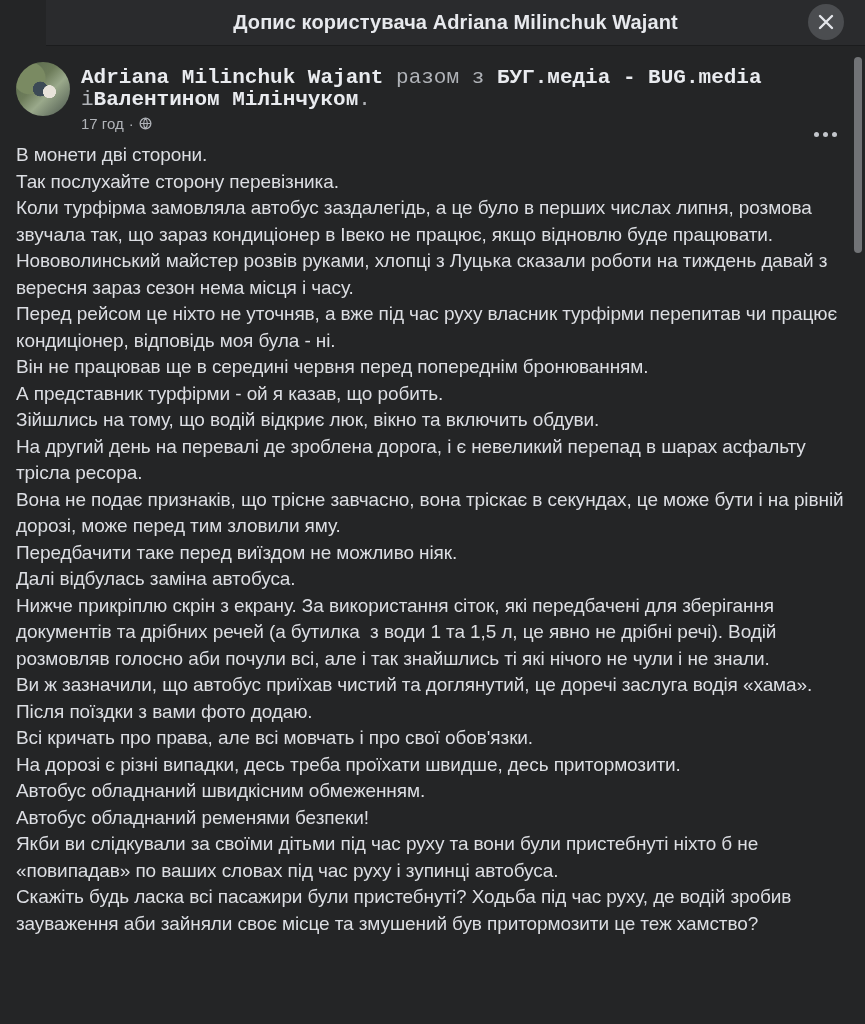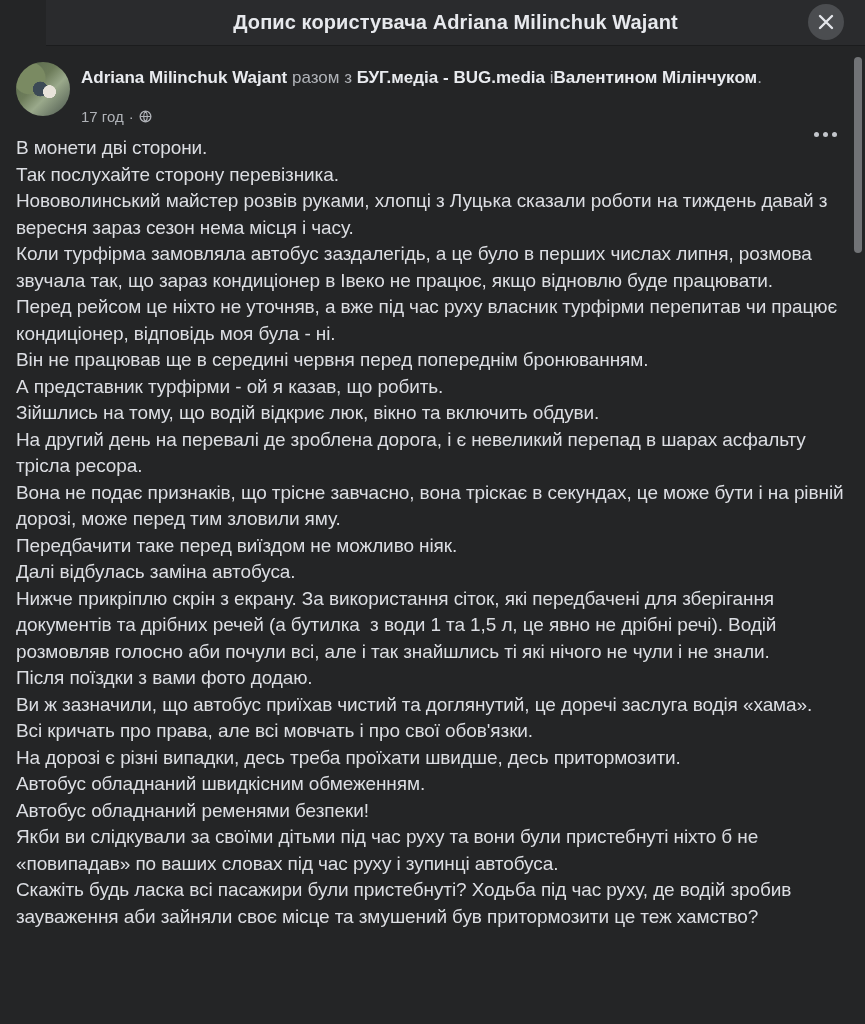--- a/index.html
+++ b/index.html
@@ -46,28 +46,29 @@
     border-radius: 50%;
     margin-right: 11px;
     background:
       radial-gradient(circle at 62% 55%, #e8e3da 0 14%, rgba(232,227,218,0) 15%),
       radial-gradient(circle at 45% 50%, #3c4a55 0 18%, rgba(60,74,85,0) 19%),
       radial-gradient(circle at 25% 30%, #7a8a62 0 28%, rgba(122,138,98,0) 30%),
       linear-gradient(135deg, #55654a 0%, #6d7c5a 40%, #9aa98b 60%, #47524a 100%);
   }
   .header-texts { padding-top: 5px; }
   .author-line {
-    font-size: 17px;
+    font-size: 21px;
     line-height: 22px;
     color: #e4e6eb;
+    font-family: Liberation Mono, monospace;
   }
   .author-line .bold { font-weight: bold; color: #e9ebef; }
   .author-line .muted { color: #b0b3b8; font-weight: normal; }
   .meta-line {
-    margin-top: 19px;
+    margin-top: 4px;
     display: flex; align-items: center;
     color: #b0b3b8;
     font-size: 15px;
   }
   .meta-line .sep { margin: 0 5px; }
   .globe { display: inline-flex; }
   .more-btn {
     position: absolute;
     right: 24px; top: 74px;
     width: 32px; height: 28px;
@@ -136,33 +137,33 @@
   <div class="more-btn">
     <i></i>
       <i></i>
       <i></i>
   </div>
 </div>
 
 <div class="post-body">
     <div class="para">В монети дві сторони.</div>
     <div class="para">Так послухайте сторону перевізника.</div>
+    <div class="para">Коли турфірма замовляла автобус заздалегідь, а це було в перших числах липня, розмова звучала так, що зараз кондиціонер в Івеко не працює, якщо відновлю буде працювати.</div>
     <div class="para">Нововолинський майстер розвів руками, хлопці з Луцька сказали роботи на тиждень давай з вересня зараз сезон нема місця і часу.</div>
-    <div class="para">Коли турфірма замовляла автобус заздалегідь, а це було в перших числах липня, розмова звучала так, що зараз кондиціонер в Івеко не працює, якщо відновлю буде працювати.</div>
     <div class="para">Перед рейсом це ніхто не уточняв, а вже під час руху власник турфірми перепитав чи працює кондиціонер, відповідь моя була - ні.</div>
     <div class="para">Він не працював ще в середині червня перед попереднім бронюванням.</div>
     <div class="para">А представник турфірми - ой я казав, що робить.</div>
     <div class="para">Зійшлись на тому, що водій відкриє люк, вікно та включить обдуви.</div>
     <div class="para">На другий день на перевалі де зроблена дорога, і є невеликий перепад в шарах асфальту трісла ресора.</div>
     <div class="para">Вона не подає признаків, що трісне завчасно, вона тріскає в секундах, це може бути і на рівній дорозі, може перед тим зловили яму.</div>
     <div class="para">Передбачити таке перед виїздом не можливо ніяк.</div>
     <div class="para">Далі відбулась заміна автобуса.</div>
     <div class="para">Нижче прикріплю скрін з екрану. За використання сіток, які передбачені для зберігання документів та дрібних речей (а бутилка  з води 1 та 1,5 л, це явно не дрібні речі). Водій розмовляв голосно аби почули всі, але і так знайшлись ті які нічого не чули і не знали.</div>
+    <div class="para">Ви ж зазначили, що автобус приїхав чистий та доглянутий, це доречі заслуга водія «хама».</div>
     <div class="para">Після поїздки з вами фото додаю.</div>
-    <div class="para">Ви ж зазначили, що автобус приїхав чистий та доглянутий, це доречі заслуга водія «хама».</div>
     <div class="para">Всі кричать про права, але всі мовчать і про свої обов'язки.</div>
     <div class="para">На дорозі є різні випадки, десь треба проїхати швидше, десь притормозити.</div>
     <div class="para">Автобус обладнаний швидкісним обмеженням.</div>
     <div class="para">Автобус обладнаний ременями безпеки!</div>
     <div class="para">Якби ви слідкували за своїми дітьми під час руху та вони були пристебнуті ніхто б не «повипадав» по ваших словах під час руху і зупинці автобуса.</div>
     <div class="para">Скажіть будь ласка всі пасажири були пристебнуті? Ходьба під час руху, де водій зробив зауваження аби зайняли своє місце та змушений був притормозити це теж хамство?</div>
     <div class="para blank"></div>
   </div>
 
 <div class="scrollbar-thumb"></div>

